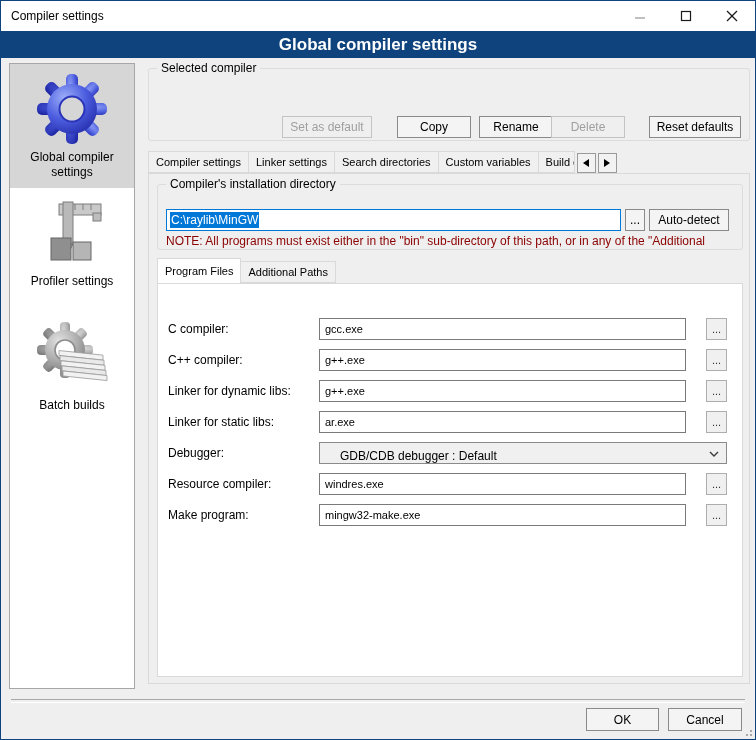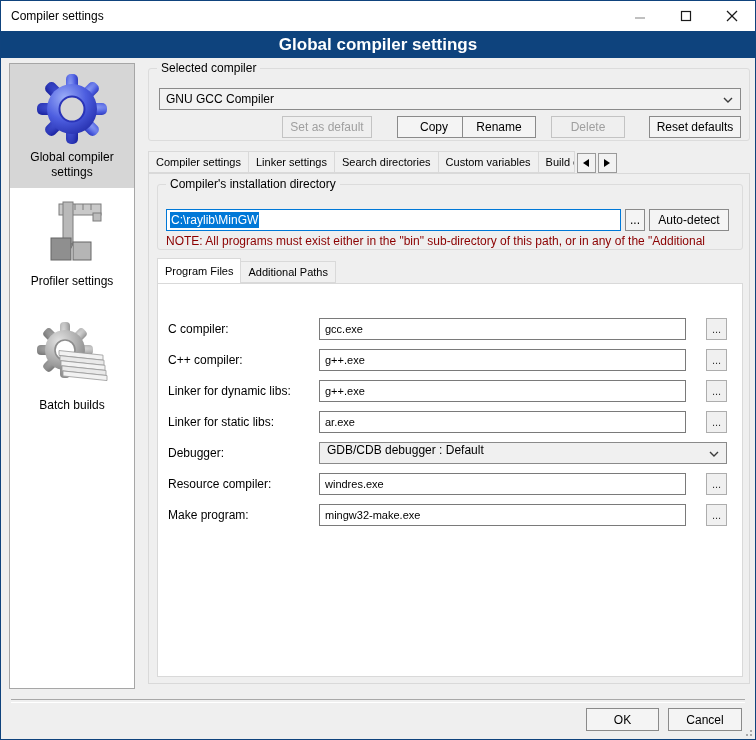--- a/index.html
+++ b/index.html
@@ -46,21 +46,21 @@
   
   .path-input{position:absolute;left:8px;top:24px;width:455px;height:22px;background:#fff;border:1px solid #0078d7;box-sizing:border-box;display:flex;align-items:center;padding-left:3px;cursor:text;}
   .path-input .sel{background:#0078d7;color:#fff;font-size:12px;padding:1px 1px;}
   .note{position:absolute;left:8px;top:49px;right:4px;font-size:12px;color:#8b0000;white-space:nowrap;overflow:hidden;}
   
   .rows{position:absolute;left:0;top:34px;right:0;}
   .frow{display:flex;align-items:center;height:22px;margin:0 15px 9px 10px;gap:16px;}
   .frow .flabel{width:135px;font-size:12px;flex:none;}
   .field-input{flex:1;height:22px;background:#fff;border:1px solid #7a7a7a;box-sizing:border-box;display:flex;align-items:center;padding-left:5px;font-size:11px;cursor:text;}
   .browse{flex:none;width:21px;height:22px;margin-left:4px;background:#f0f0f0;border:1px solid #adadad;box-sizing:border-box;font-size:11px;line-height:10px;cursor:pointer;color:#333;padding:0;}
-  .field-select{flex:1;height:22px;background:#f0f0f0;border:1px solid #8a8a8a;box-sizing:border-box;display:flex;align-items:flex-start;padding-left:7px;font-size:12px;position:relative;cursor:pointer;}
+  .field-select{flex:1;height:22px;background:#f0f0f0;border:1px solid #8a8a8a;box-sizing:border-box;display:flex;align-items:flex-end;padding-left:20px;font-size:12px;position:relative;cursor:pointer;}
   .field-select .chev{position:absolute;right:7px;top:8px;}
   
   .footer-divider{position:absolute;left:10px;right:10px;top:698px;height:2px;border-top:1px solid #a8a8a8;border-bottom:1px solid #fff;}
   .btn-ok{left:585px;top:707px;width:73px;height:23px;}
   .btn-cancel{left:667px;top:707px;width:74px;height:23px;}
   .grip{position:absolute;right:3px;bottom:3px;width:10px;height:10px;}
   .grip i{position:absolute;width:2px;height:2px;background:#a9a9a9;}
 </style>
 </head>
 <body>
@@ -161,30 +161,24 @@
    <rect x="27" y="43" width="44" height="5" fill="#e9e9e9" stroke="#9a9a9a" stroke-width="0.8"></rect>
    <rect x="28" y="48" width="44" height="5" fill="#f2f2f2" stroke="#9a9a9a" stroke-width="0.8"></rect>
   </g>
  </svg>
         <div class="sb-label">Batch builds</div>
       </div>
     </div>
 
   <div class="groupbox" style="left:147px;top:67px;width:602px;height:73px;">
     <span class="gb-legend">Selected compiler</span>
-    <div class="combo" style="left:10px;top:19px;width:582px;">
-      <span>GNU GCC Compiler</span>
-      <svg class="chev" width="10" height="7">
-          <polyline points="1,1 5,5 9,1" fill="none" stroke="#3c3c3c" stroke-width="1.4"></polyline>
-        </svg>
-    </div>
     <div id="compiler-buttons">
         <button class="win-btn disabled" style="left: 133px; top: 47px; width: 90px;">Set as default</button>
         <button class="win-btn" style="left: 248px; top: 47px; width: 74px;">Copy</button>
-        <button class="win-btn" style="left: 313px; top: 47px; width: 74px;">Rename</button>
+        <button class="win-btn" style="left: 330px; top: 47px; width: 74px;">Rename</button>
         <button class="win-btn disabled" style="left: 402px; top: 47px; width: 74px;">Delete</button>
         <button class="win-btn" style="left: 500px; top: 47px; width: 92px;">Reset defaults</button>
       </div>
   </div>
 
   <div class="tabstrip" style="left:147px;top:147px;z-index:2;" id="main-tabs">
       <div class="tab">Compiler settings</div>
       <div class="tab">Linker settings</div>
       <div class="tab">Search directories</div>
       <div class="tab">Custom variables</div>

